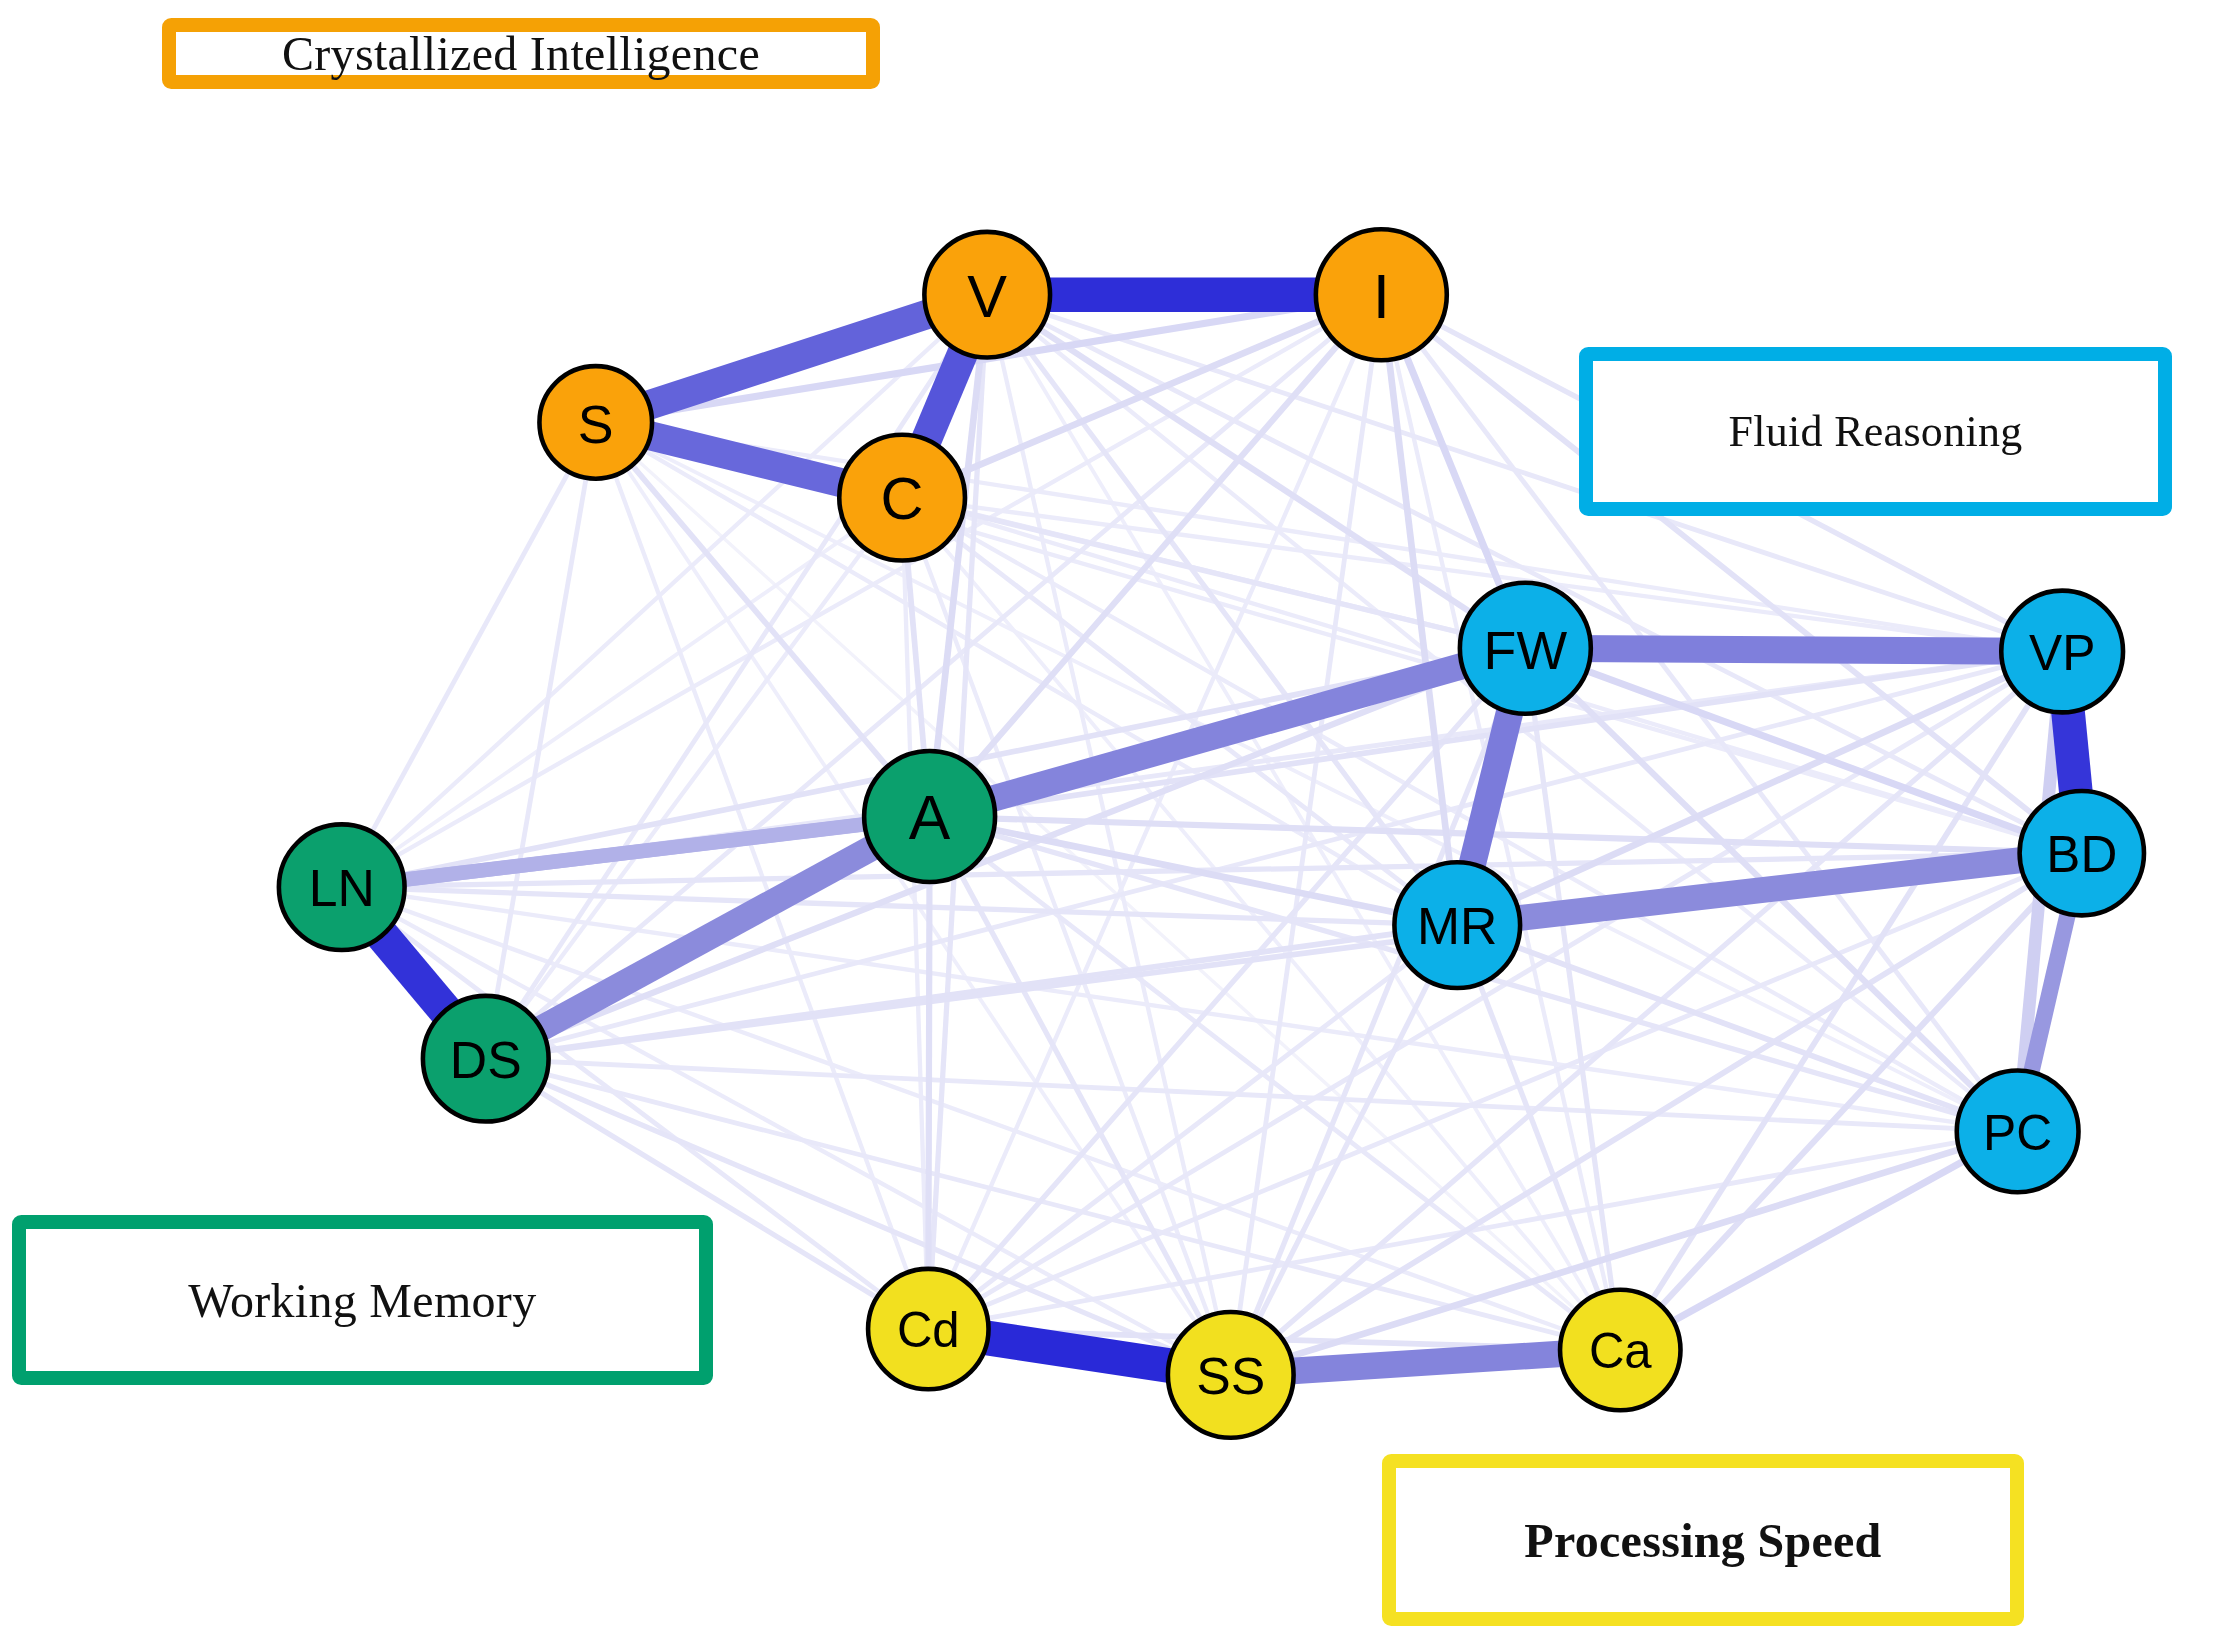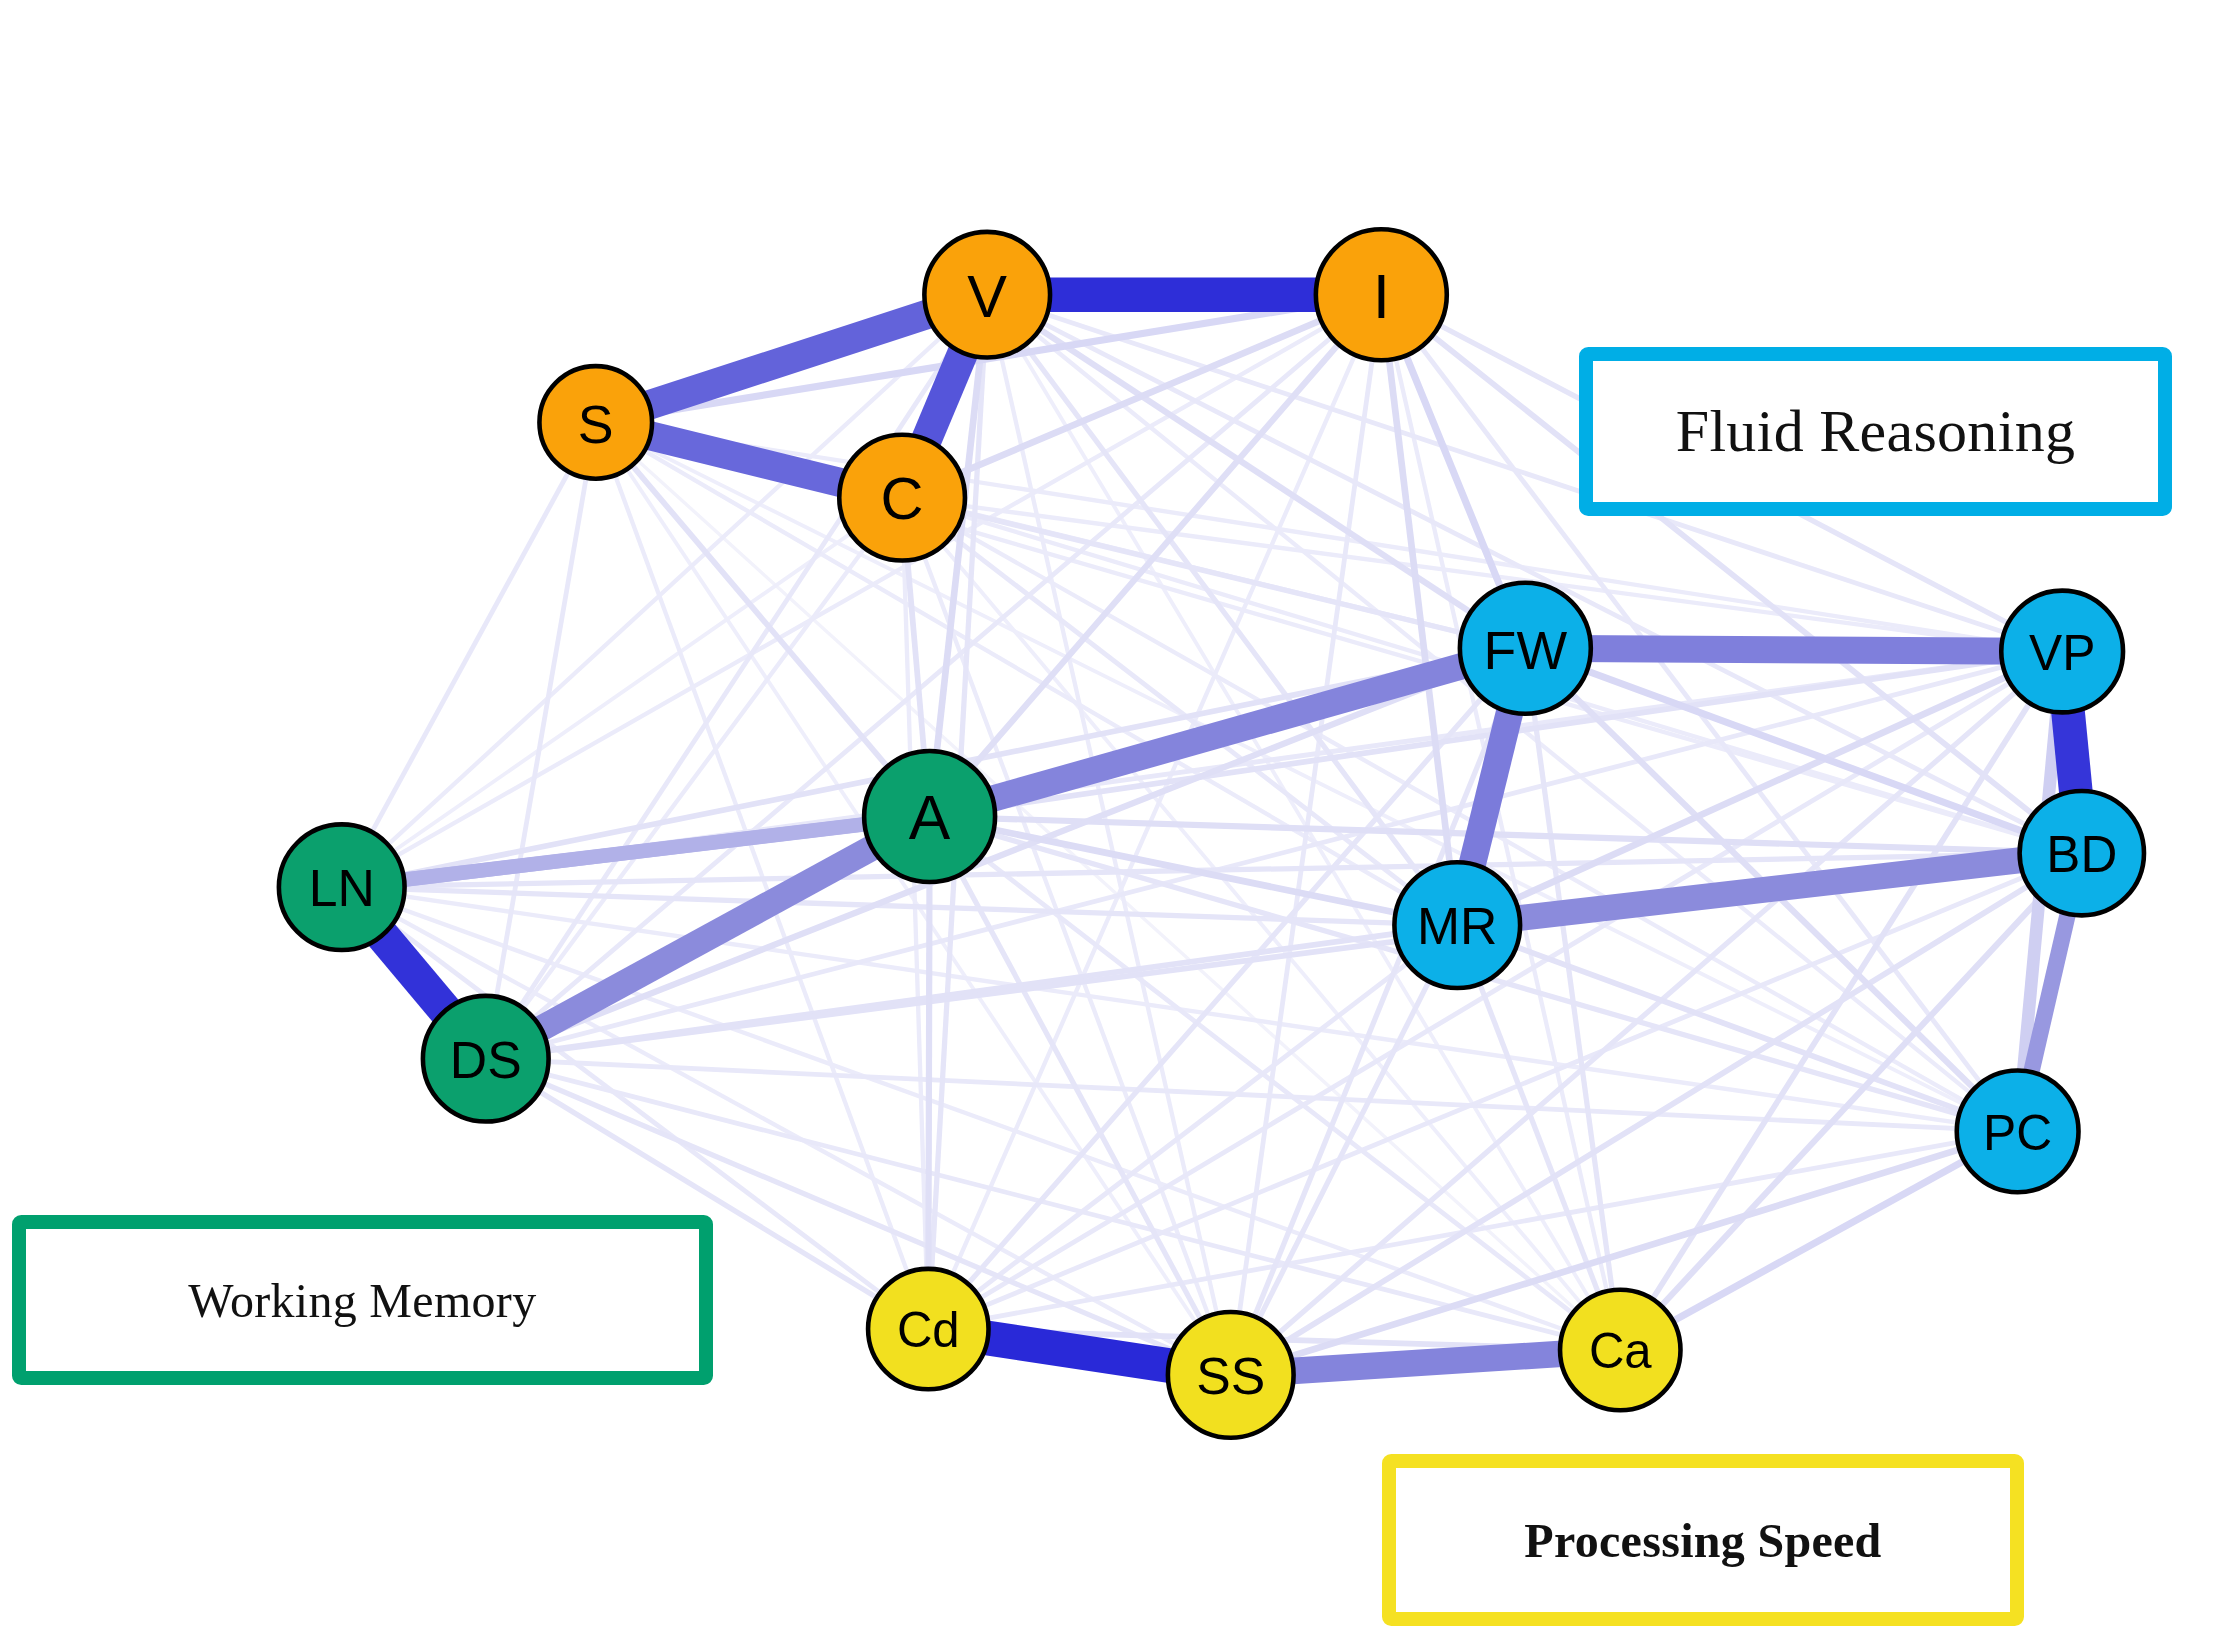--- a/index.html
+++ b/index.html
@@ -221,22 +221,25 @@
           <circle cx="1880" cy="2100" r="96" fill="#F2E01F" stroke="#000000" stroke-width="7"></circle>
           <text x="1880" y="2102" class="node-label" font-size="79">SS</text>
         </g>
         <g>
           <circle cx="2475" cy="2062" r="92" fill="#F2E01F" stroke="#000000" stroke-width="7"></circle>
           <text x="2475" y="2064" class="node-label" font-size="75">Ca</text>
         </g>
       </g>
   </svg>
 
+  <div class="legend-box" style="left: 162px; top: 18.3px; width: 718px; height: 71px; border-color: rgb(245, 161, 5); border-width: 14.4px;">
+    <span class="legend-label" style="font-size: 48px;">Crystallized Intelligence</span>
+  </div>
   <div class="legend-box" style="left: 1579px; top: 347px; width: 593px; height: 169px; border-color: rgb(0, 174, 230); border-width: 14.4px;">
-    <span class="legend-label" style="font-size: 60px;">Fluid Reasoning</span>
+    <span class="legend-label" style="font-size: 44px;">Fluid Reasoning</span>
   </div>
   <div class="legend-box" style="left: 11.8px; top: 1215px; width: 701px; height: 170px; border-color: rgb(0, 160, 110); border-width: 14.4px;">
     <span class="legend-label" style="font-size: 48px;">Working Memory</span>
   </div>
   <div class="legend-box" style="left: 1382px; top: 1454px; width: 642px; height: 172px; border-color: rgb(245, 225, 34); border-width: 14.4px; font-weight: bold;">
     <span class="legend-label" style="font-size: 48px;">Processing Speed</span>
   </div>
 
 </div>
 

